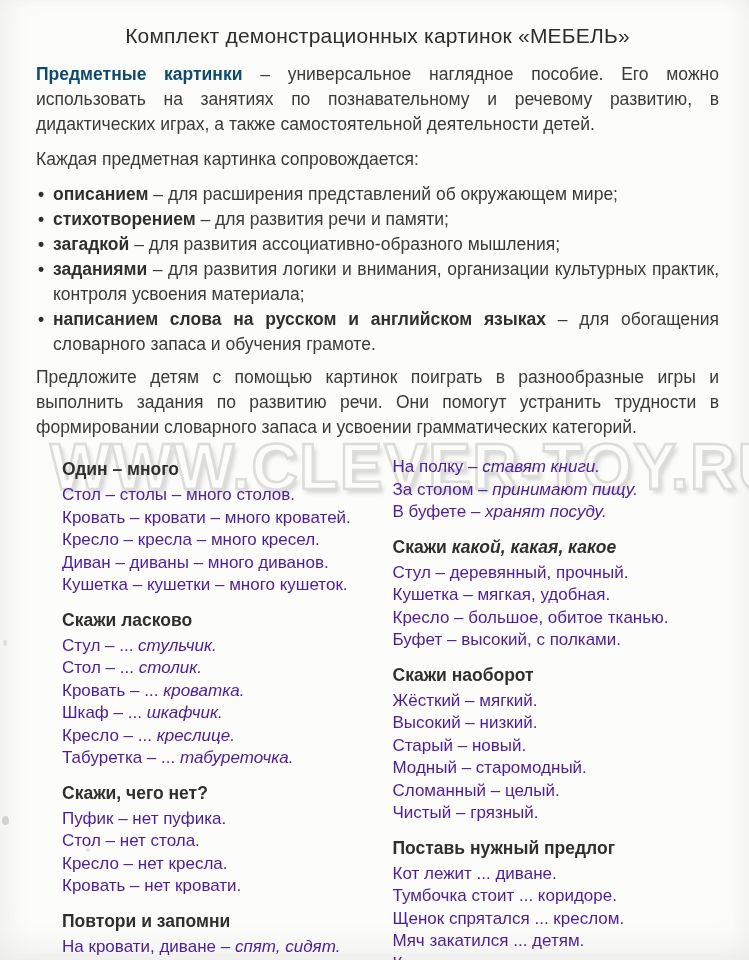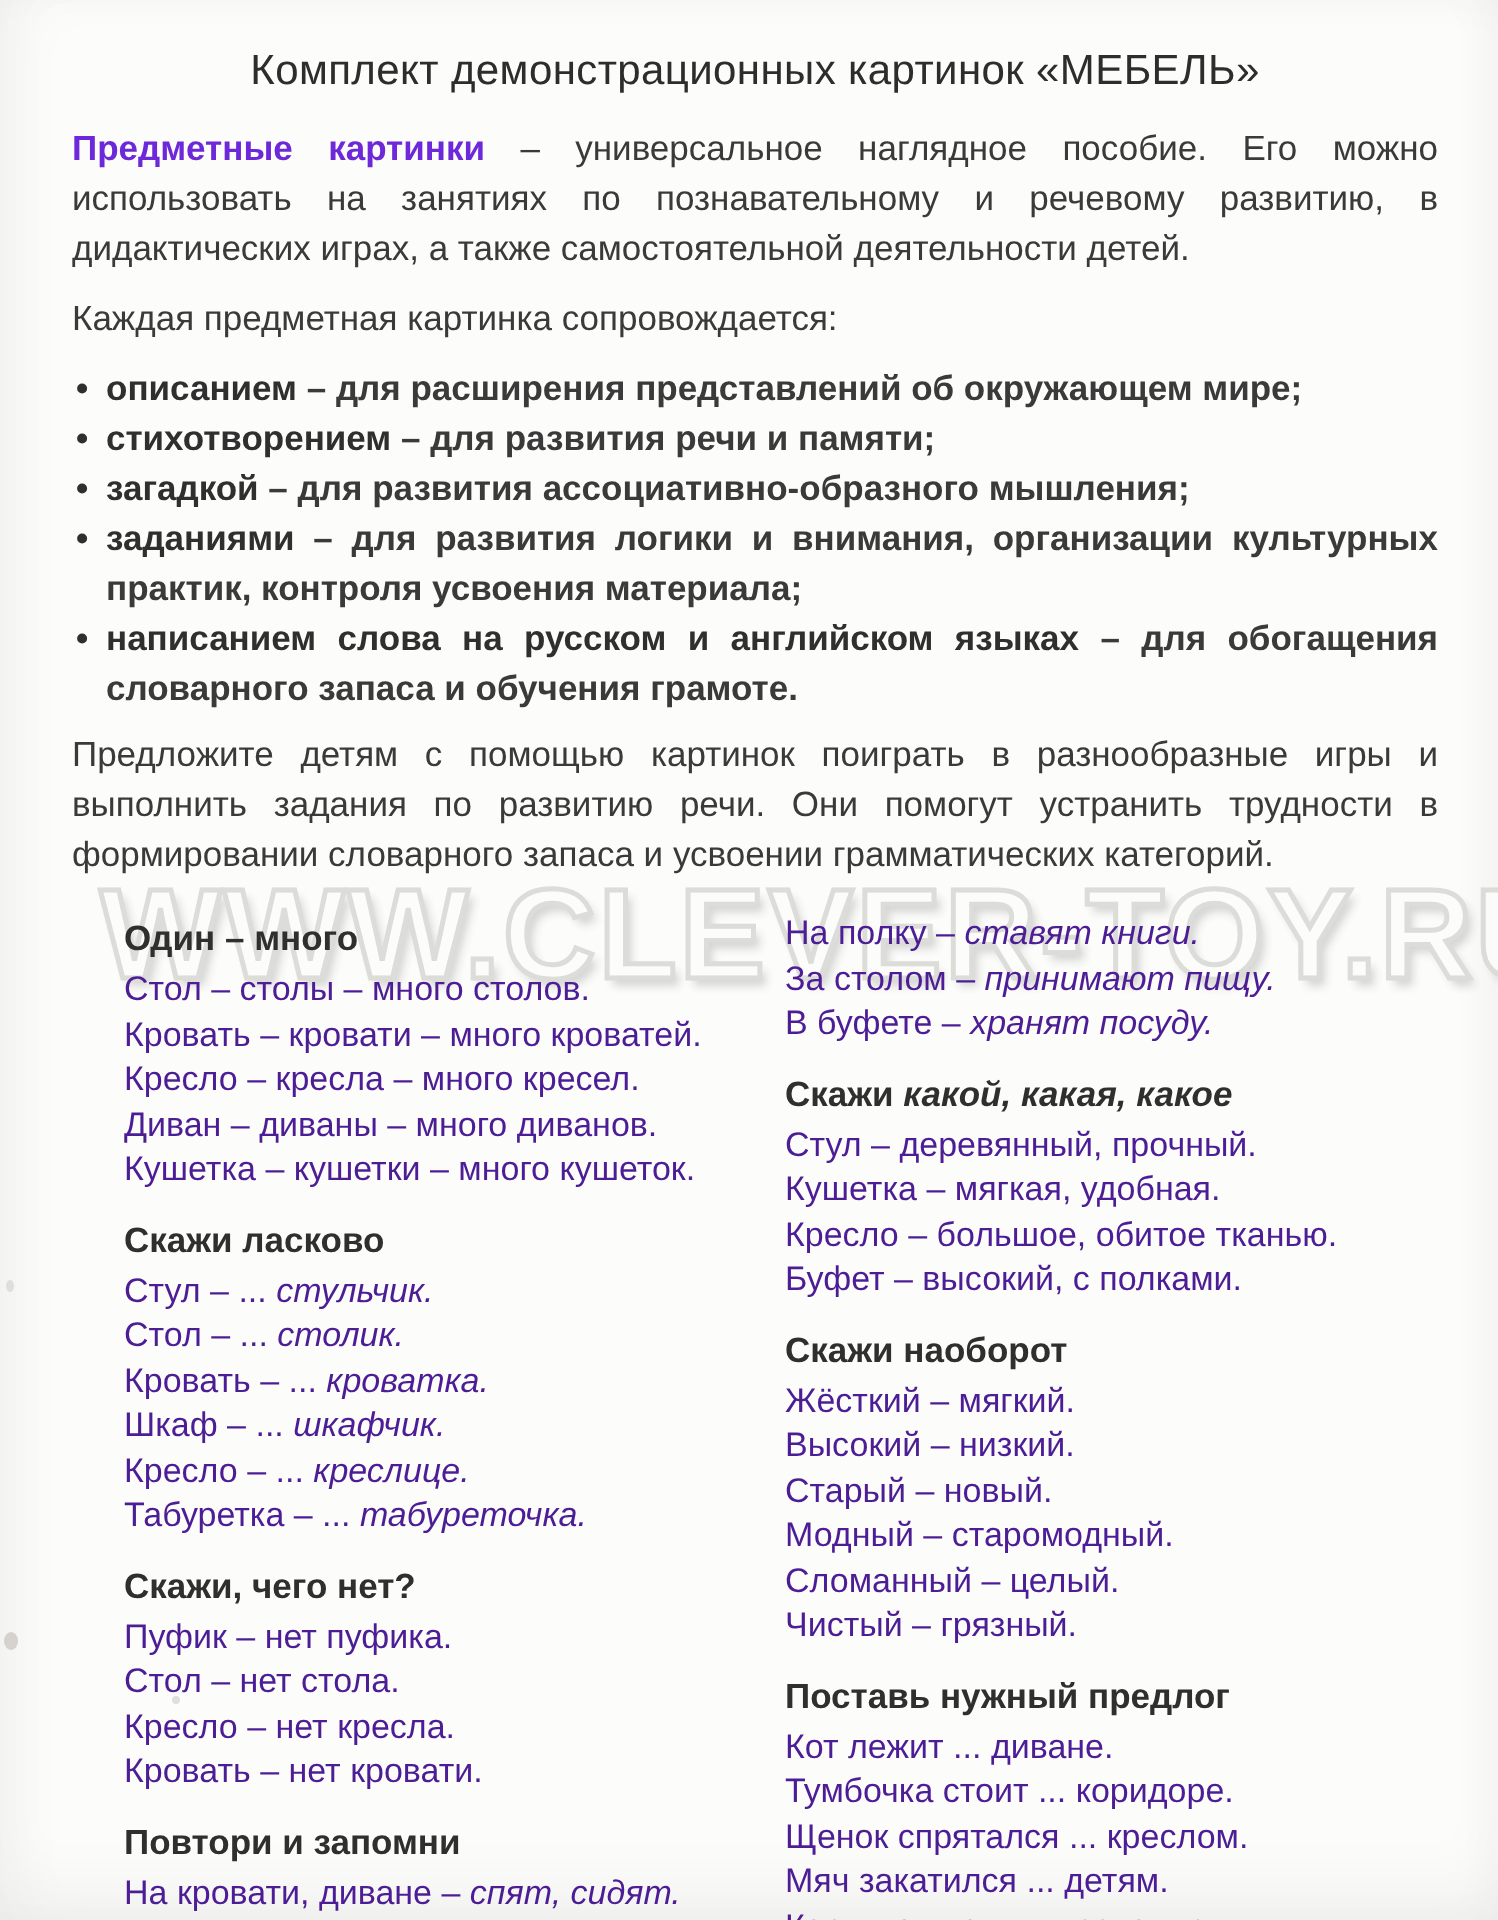--- a/index.html
+++ b/index.html
@@ -12,23 +12,23 @@
   }
   .content{position:relative;z-index:2;padding:16px 30px 0 36px;}
   h1.title{
     font-size:21px;font-weight:normal;text-align:center;color:#2d2d2d;
     margin:8px 0 14px 0;letter-spacing:0.2px;
   }
   p.para{
     font-size:17.5px;line-height:25px;text-align:justify;
     margin:0 0 10px 0;color:#3a3a3a;
   }
-  p.para b{color:#6d28d9;}
+  p.para b{color:#0c4a6e;}
   .accompanied{margin-bottom:2px;}
-  .bullets{margin:0 0 8px 0;font-weight:bold;}
+  .bullets{margin:0 0 8px 0;}
   .bullet-item{
     font-size:17.5px;line-height:25px;text-align:justify;
     position:relative;padding-left:17px;color:#3a3a3a;
   }
   .bullet-item::before{
     content:"\2022";position:absolute;left:2px;top:0;
     font-weight:bold;color:#2f2f2f;
   }
   .bullet-item b{color:#2f2f2f;}
   .closing{margin-top:4px;}

